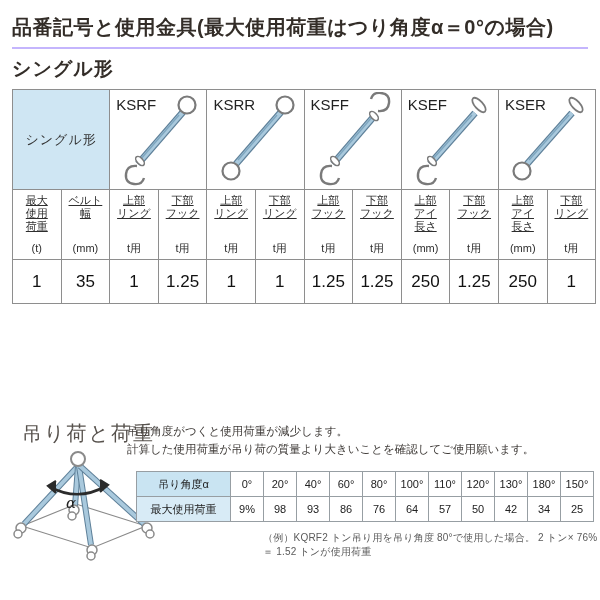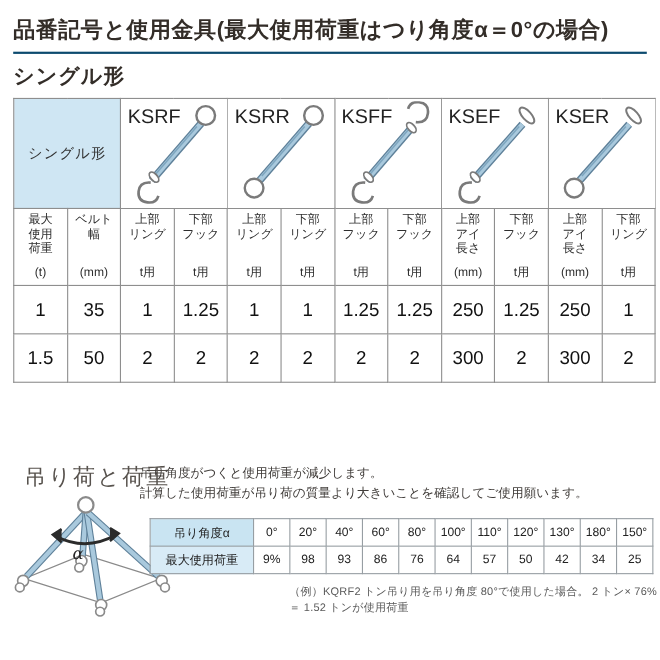--- a/index.html
+++ b/index.html
@@ -5,48 +5,48 @@
   * { margin:0; padding:0; box-sizing:border-box; }
   html,body { background:#ffffff; }
   body {
     width:600px; height:600px; position:relative; overflow:hidden;
     font-family:"Liberation Sans","DejaVu Sans",sans-serif;
     color:#333;
   }
   .page-title {
     position:absolute; left:12px; top:14px; width:576px;
     font-size:20px; font-weight:bold; color:#332d28; letter-spacing:.5px;
-    padding-bottom:6px; border-bottom:2px solid #0c4a6e;
+    padding-bottom:6px; border-bottom:2px solid #c4b5fd;
   }
   .section-title {
     position:absolute; left:12px; top:56px;
     font-size:19px; font-weight:bold; color:#332d28; letter-spacing:1px;
   }
   table.main {
     position:absolute; left:12px; top:89px; width:583px;
     border-collapse:collapse; table-layout:fixed;
   }
   table.main td, table.main th {
     border:1px solid #8e8e8e; text-align:center; vertical-align:middle;
     background:#fff; overflow:hidden;
   }
   td.corner {
     background:#cfe6f3 !important; font-size:13px; color:#333; letter-spacing:1px;
   }
   td.product { position:relative; height:100px; }
   .product-code {
-    position:absolute; left:6px; top:6px; font-size:18px; color:#222; text-align:left;
+    position:absolute; left:6px; top:6px; font-size:15px; color:#222; text-align:left;
   }
   .sling-svg { position:absolute; right:1px; top:2px; }
   td.colhead { height:70px; padding:4px 1px; }
   .colhead-inner {
     height:100%; display:flex; flex-direction:column; justify-content:space-between;
     align-items:center; font-size:11px; line-height:1.2; color:#2e2e2e; font-weight:normal;
   }
-  .colhead-top { white-space:pre-line; }
+  .colhead-top { white-space:pre-line;text-decoration:underline; }
   .colhead-bottom { white-space:pre-line; }
   td.data { height:44px; font-size:17px; color:#111; }
   .load-heading {
     position:absolute; left:22px; top:420px;
     font-size:20px; color:#57524d; letter-spacing:2px;
   }
   .load-desc {
     position:absolute; left:127px; top:423px;
     font-size:11.5px; line-height:1.55; color:#3f3b38;
   }
@@ -247,34 +247,20 @@
     <td class="data">1</td>
     <td class="data">1.25</td>
     <td class="data">1</td>
     <td class="data">1</td>
     <td class="data">1.25</td>
     <td class="data">1.25</td>
     <td class="data">250</td>
     <td class="data">1.25</td>
     <td class="data">250</td>
     <td class="data">1</td>
-  </tr>
-  <tr>
-    <td class="data">1.5</td>
-    <td class="data">50</td>
-    <td class="data">2</td>
-    <td class="data">2</td>
-    <td class="data">2</td>
-    <td class="data">2</td>
-    <td class="data">2</td>
-    <td class="data">2</td>
-    <td class="data">300</td>
-    <td class="data">2</td>
-    <td class="data">300</td>
-    <td class="data">2</td>
   </tr>
 </tbody>
   </table>
 
 <div class="load-heading">吊り荷と荷重</div>
 <div class="load-desc">
   <div>吊り角度がつくと使用荷重が減少します。</div>
   <div>計算した使用荷重が吊り荷の質量より大きいことを確認してご使用願います。</div>
 </div>
 

